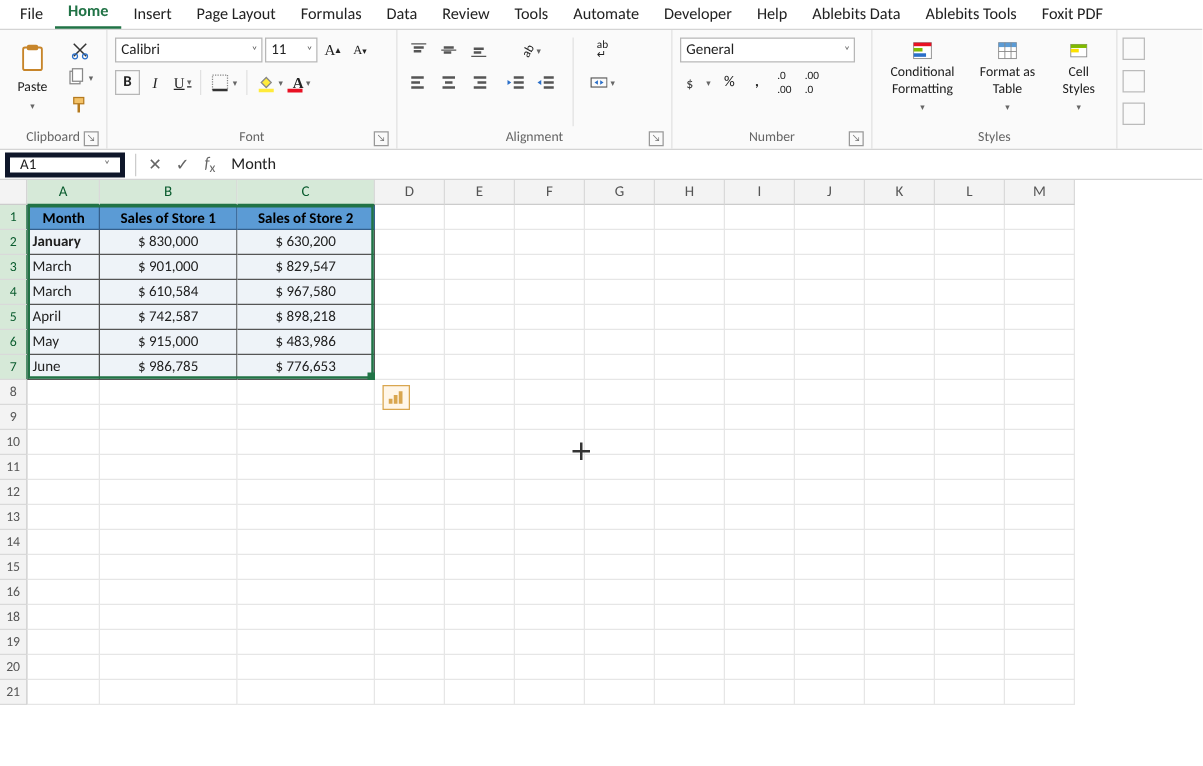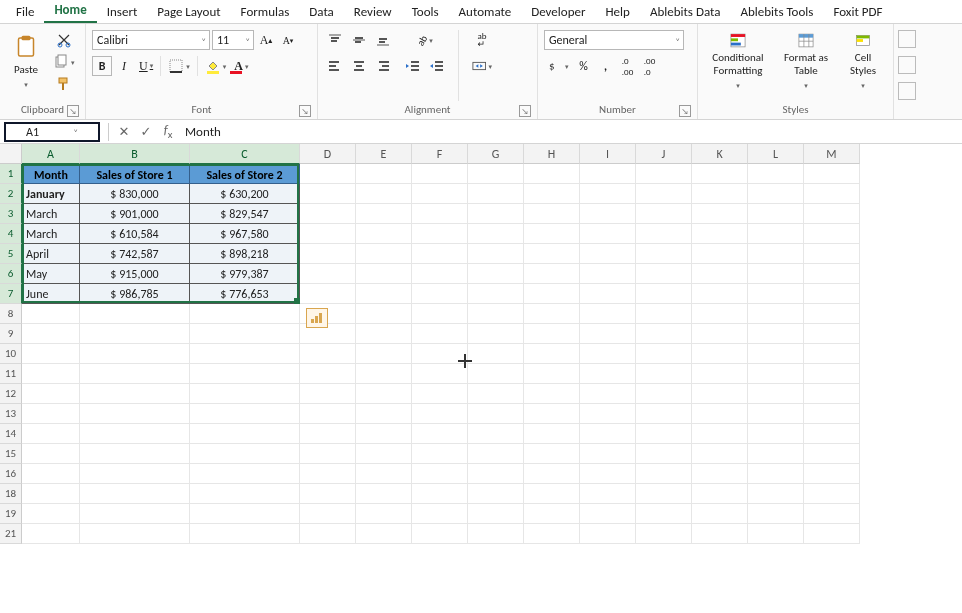--- a/index.html
+++ b/index.html
@@ -20,21 +20,21 @@
   .drop::after { content: "▾"; font-size: 7px; margin-left: 2px; color: #666; }
   .combobox { height: 20px; border: 1px solid #b7b7b7; background: #fff; display: inline-flex; align-items: center; padding: 0 4px; font-size: 12px; position: relative; }
   .combobox::after { content: "˅"; position: absolute; right: 3px; font-size: 9px; color: #666; }
   .bigbtn { display: flex; flex-direction: column; align-items: center; justify-content: center; width: 48px; height: 64px; cursor: pointer; font-size: 11px; line-height: 13px; text-align: center; gap: 2px; padding: 2px; }
   .sep { width: 1px; background: #e1e1e1; align-self: stretch; margin: 0 2px; }
   
   .ico { width: 16px; height: 16px; display: inline-block; }
   svg { display: block; }
   
   .fbar { display: flex; align-items: center; height: 24px; border-bottom: 1px solid #d4d4d4; }
-  .namebox { width: 96px; height: 20px; border: 2px solid #0f172a; margin: 12px 4px; padding: 0 20px; display: flex; align-items:center; justify-content: space-between; font-size: 12px; }
+  .namebox { width: 96px; height: 20px; border: 4px solid #0f172a; margin: 12px 4px; padding: 0 8px; display: flex; align-items:center; justify-content: space-between; font-size: 12px; }
   .namebox::after { content: "˅"; font-size: 9px; color: #666; }
   .fdiv { width: 1px; height: 18px; background: #ccc; margin: 0 4px; }
   .fmini { width: 22px; text-align: center; color: #666; cursor: pointer; font-size: 13px; }
   .finput { flex: 1; padding: 0 6px; font-size: 13px; }
   
   .sheet { position: relative; }
   .colhdrs { display: flex; position: sticky; top: 0; }
   .corner { width: 22px; height: 20px; background: #f3f3f3; border-right: 1px solid #ccc; border-bottom: 1px solid #ccc; }
   .ch { height: 20px; background: #f3f3f3; border-right: 1px solid #d9d9d9; border-bottom: 1px solid #ccc; text-align: center; font-size: 12px; color: #555; line-height: 20px; }
   .ch.sel { background: #d6e9d8; border-bottom-color: #217346; color: #0a5c2e; }
@@ -421,21 +421,21 @@
       <div class="cell" style="width: 56px;"></div>
       <div class="cell" style="width: 56px;"></div>
       <div class="cell" style="width: 56px;"></div>
       <div class="cell" style="width: 56px;"></div>
       <div class="cell" style="width: 56px;"></div>
     </div>
     <div class="gridrow">
       <div class="rh sel">6</div>
       <div class="cell dcell first-col" style="width: 58px; border-left: 1px solid rgb(85, 85, 85);">May</div>
       <div class="cell dcell num" style="width: 110px;">$ 915,000</div>
-      <div class="cell dcell num" style="width: 110px;">$ 979,387</div>
+      <div class="cell dcell num" style="width: 110px;">$ 483,986</div>
       <div class="cell" style="width: 56px;"></div>
       <div class="cell" style="width: 56px;"></div>
       <div class="cell" style="width: 56px;"></div>
       <div class="cell" style="width: 56px;"></div>
       <div class="cell" style="width: 56px;"></div>
       <div class="cell" style="width: 56px;"></div>
       <div class="cell" style="width: 56px;"></div>
       <div class="cell" style="width: 56px;"></div>
       <div class="cell" style="width: 56px;"></div>
       <div class="cell" style="width: 56px;"></div>
@@ -611,20 +611,36 @@
       <div class="cell" style="width: 56px;"></div>
       <div class="cell" style="width: 56px;"></div>
       <div class="cell" style="width: 56px;"></div>
       <div class="cell" style="width: 56px;"></div>
       <div class="cell" style="width: 56px;"></div>
       <div class="cell" style="width: 56px;"></div>
       <div class="cell" style="width: 56px;"></div>
     </div>
     <div class="gridrow">
       <div class="rh">19</div>
+      <div class="cell" style="width: 58px;"></div>
+      <div class="cell" style="width: 110px;"></div>
+      <div class="cell" style="width: 110px;"></div>
+      <div class="cell" style="width: 56px;"></div>
+      <div class="cell" style="width: 56px;"></div>
+      <div class="cell" style="width: 56px;"></div>
+      <div class="cell" style="width: 56px;"></div>
+      <div class="cell" style="width: 56px;"></div>
+      <div class="cell" style="width: 56px;"></div>
+      <div class="cell" style="width: 56px;"></div>
+      <div class="cell" style="width: 56px;"></div>
+      <div class="cell" style="width: 56px;"></div>
+      <div class="cell" style="width: 56px;"></div>
+    </div>
+    <div class="gridrow">
+      <div class="rh">20</div>
       <div class="cell" style="width: 58px;"></div>
       <div class="cell" style="width: 110px;"></div>
       <div class="cell" style="width: 110px;"></div>
       <div class="cell" style="width: 56px;"></div>
       <div class="cell" style="width: 56px;"></div>
       <div class="cell" style="width: 56px;"></div>
       <div class="cell" style="width: 56px;"></div>
       <div class="cell" style="width: 56px;"></div>
       <div class="cell" style="width: 56px;"></div>
       <div class="cell" style="width: 56px;"></div>

